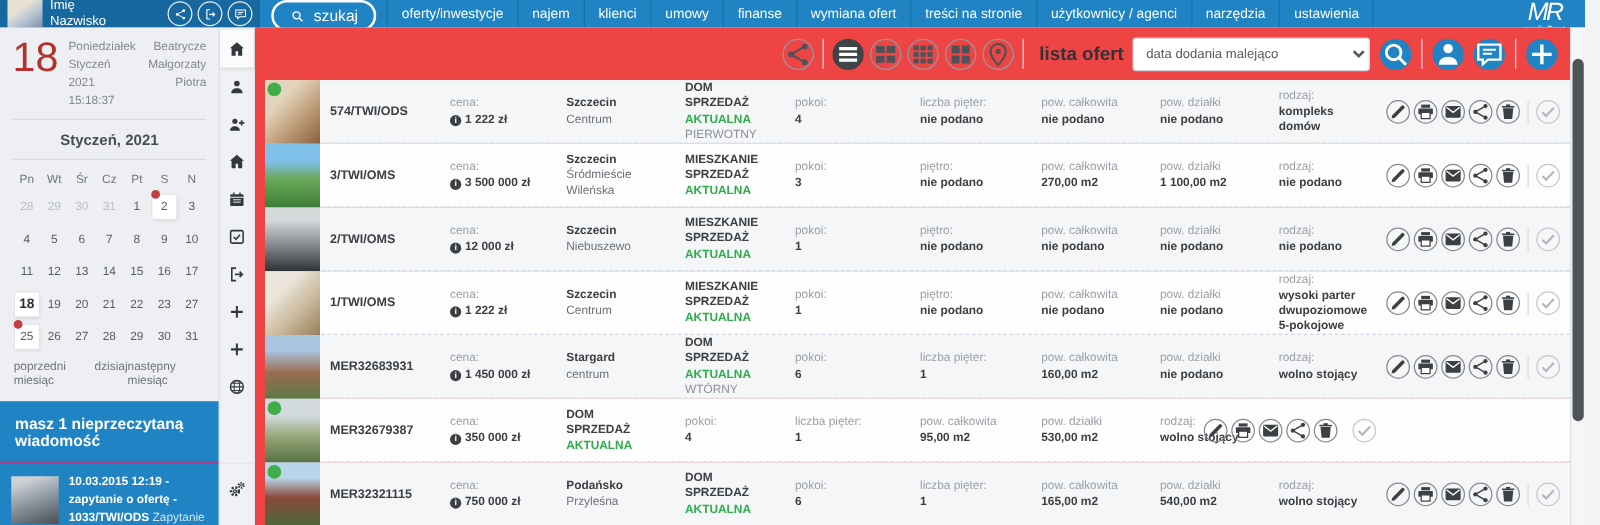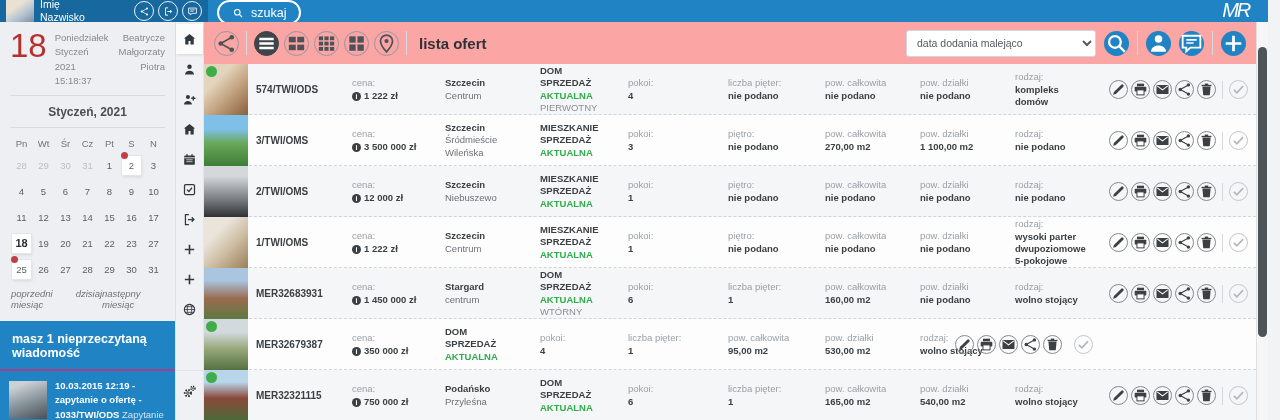--- a/index.html
+++ b/index.html
@@ -42,39 +42,39 @@
   .sep { border-top:1px solid #d8dade; margin:2px 10px; }
   .cal-title { text-align:center; font-size:12px; font-weight:bold; color:#4a4f55; padding:7px 0 6px; }
   .cal-grid { display:grid; grid-template-columns:repeat(7,1fr); padding:8px 12px 2px; row-gap:7px; column-gap:3px; }
   .cal-head { font-size:9.5px; color:#6f747a; text-align:center; cursor:default; }
   .day { position:relative; font-size:9.5px; color:#5a5f65; text-align:center; height:19px; line-height:19px; cursor:pointer; }
   .day.muted { color:#bcc0c5; }
   .day.selected { background:#fff; box-shadow:0 0 0 1px #e3e5e9, 1px 2px 3px rgba(0,0,0,.10); }
   .day.today { background:#fff; font-weight:bold; font-size:11px; color:#2b2f33; box-shadow:0 0 0 1px #e3e5e9, 1px 2px 3px rgba(0,0,0,.10); }
   .day .dot { position:absolute; width:7px; height:7px; border-radius:50%; background:#c24044; top:-4px; left:-1px; }
   .cal-footer { display:flex; justify-content:space-between; padding:7px 11px 5px; font-size:9.5px; color:#6f747a; }
-  .cal-footer span { cursor:pointer;font-style:italic; }
+  .cal-footer span { cursor:pointer; }
   .messages { flex:1; min-height:0; background:#1f83c4; color:#fff; overflow:hidden; margin-top:6px; }
   .msg-banner { font-size:12.5px; font-weight:bold; padding:11px 12px 9px; }
   .msg-divider { height:2px; background:#a63e8c; }
   .msg-item { padding:8px 9px; font-size:9.5px; line-height:1.5; }
   .msg-avatar { float:left; width:38px; height:38px; margin:2px 8px 2px 0;
                 background:linear-gradient(160deg,#cdd1d5 15%,#86929b 55%,#4a4e52); }
   .msg-title { font-weight:bold; }
   .msg-body { color:#cfe4f4; }
 
   
   .iconrail { width:28px; background:#f0f1f4; border-right:1px solid #e2e4e7; display:flex; flex-direction:column; align-items:stretch; flex-shrink:0; padding-top:2px; }
   .rail-item { height:30px; display:flex; align-items:center; justify-content:center; color:#33383d; cursor:pointer; }
   .rail-item svg { width:15px; height:15px; }
   .rail-item.active { background:#fbfbfc; box-shadow:1px 1px 3px rgba(0,0,0,.12); }
   .rail-item.pushed { margin-top:auto; margin-bottom:14px; border-top:1px solid #e2e4e7; padding-top:6px; height:36px; }
 
   
-  .main { flex:1; display:flex; flex-direction:column; min-width:0; background:#fca5a5; }
+  .main { flex:1; display:flex; flex-direction:column; min-width:0; background:#ef4444;align-items:flex-end; }
   .toolbar { height:42px; display:flex; align-items:center; padding:0 10px; gap:7px; flex-shrink:0; }
   .tool-circle { width:25px; height:25px; border:1px solid #9298a0; border-radius:50%; color:#4d5259;
                  display:flex; align-items:center; justify-content:center; cursor:pointer; background:transparent; flex-shrink:0; }
   .tool-circle svg { width:13px; height:13px; }
   .tool-circle.active { background:#3f4449; border-color:#3f4449; color:#fff; }
   .tool-sep { width:1px; height:24px; background:#d7dadd; flex-shrink:0; }
   .tool-title { font-size:15px; font-weight:bold; color:#2f3337; margin-left:5px; white-space:nowrap; }
   .toolbar-right { margin-left:auto; display:flex; align-items:center; gap:8px; }
   .sort-select { height:27px; width:190px; font-size:10.5px; color:#55595e; border:1px solid #d2d6da; border-radius:3px;
                  background:#fff; padding:0 6px; font-family:"Liberation Sans",sans-serif; }
@@ -164,20 +164,32 @@
           <span id="search-pill-icon">
               <span style="display: flex; align-items: center; justify-content: center; width: 12px; height: 12px;">
                 <svg viewBox="0 0 24 24" style="width:100%;height:100%;display:block">
                   <circle cx="10.5" cy="10.5" r="5.6" fill="none" stroke="currentColor" stroke-width="2.2"></circle>
                   <path d="M14.8 14.8L20 20" stroke="currentColor" stroke-width="2.2"></path>
                 </svg>
               </span>
             </span>
           <span>szukaj</span>
         </div>
+        <nav class="nav" id="main-nav">
+            <div class="nav-item">oferty/inwestycje</div>
+            <div class="nav-item">najem</div>
+            <div class="nav-item">klienci</div>
+            <div class="nav-item">umowy</div>
+            <div class="nav-item">finanse</div>
+            <div class="nav-item">wymiana ofert</div>
+            <div class="nav-item">treści na stronie</div>
+            <div class="nav-item">użytkownicy / agenci</div>
+            <div class="nav-item">narzędzia</div>
+            <div class="nav-item">ustawienia</div>
+          </nav>
         <div class="logo">
           <div class="logo-text">MR</div>
           <div class="logo-sub">mediaRent</div>
         </div>
       </div>
     </header>
 
     <div class="content">
 
       <aside class="sidebar">

